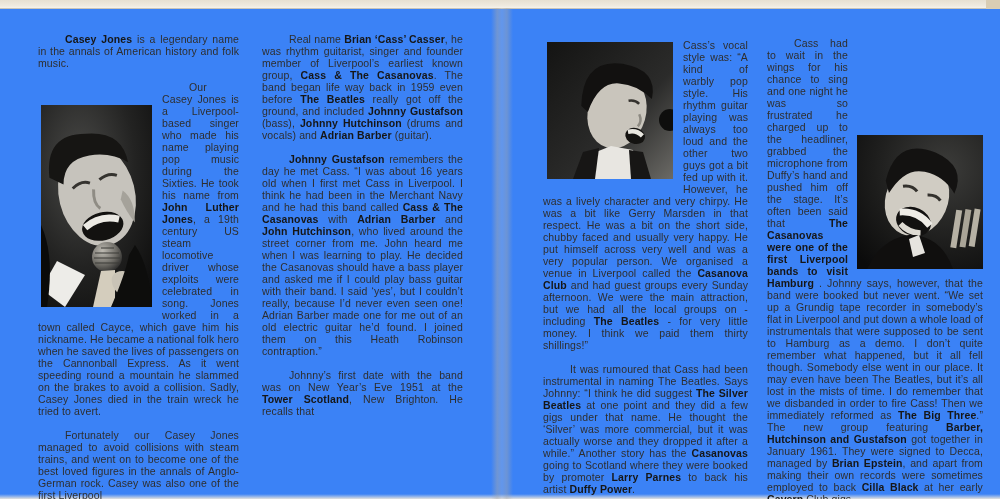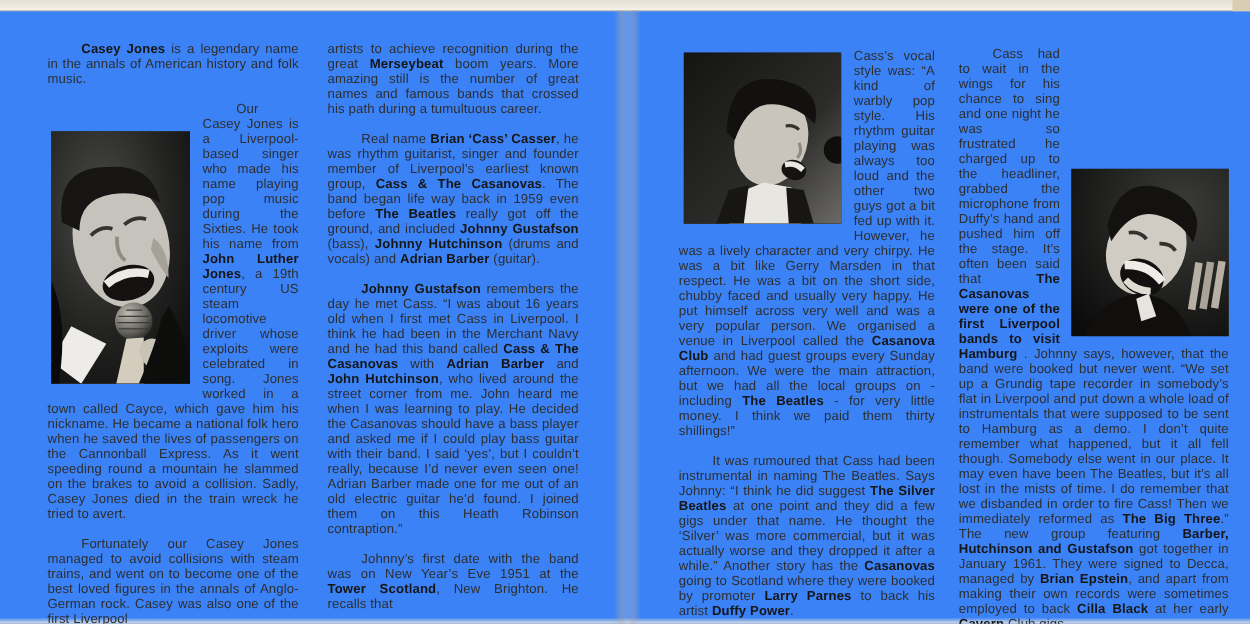--- a/index.html
+++ b/index.html
@@ -98,21 +98,20 @@
         <polygon points="16,156 44,170 24,202 0,184" fill="#edecE8"></polygon>
         <path d="M0 120 Q14 150 6 202 L0 202 Z" fill="#0a0a0a"></path>
         <path d="M94 140 Q108 160 111 202 L70 202 Q84 170 88 150 Z" fill="#0d0d0c"></path>
       </svg>
     </div>
     <p class="para indent"><span>Our Casey Jones is a Liverpool-based singer who made his name playing pop music during the Sixties. He took his name from </span><span class="b">John Luther Jones</span><span>, a 19th century US steam locomotive driver whose exploits were celebrated in song. Jones worked in a town called Cayce, which gave him his nickname. He became a national folk hero when he saved the lives of passengers on the Cannonball Express. As it went speeding round a mountain he slammed on the brakes to avoid a collision. Sadly, Casey Jones died in the train wreck he tried to avert.</span></p>
     <p class="para indent"><span>Fortunately our Casey Jones managed to avoid collisions with steam trains, and went on to become one of the best loved figures in the annals of Anglo-German rock. Casey was also one of the first Liverpool</span></p>
   </div>
 
   <div class="col" id="col2">
-    <p class="para"><span>artists to achieve recognition during the great </span><span class="b">Merseybeat</span><span> boom years. More amazing still is the number of great names and famous bands that crossed his path during a tumultuous career.</span></p>
     <p class="para indent"><span>Real name </span><span class="b">Brian ‘Cass’ Casser</span><span>, he was rhythm guitarist, singer and founder member of Liverpool’s earliest known group, </span><span class="b">Cass &amp; The Casanovas</span><span>. The band began life way back in 1959 even before </span><span class="b">The Beatles</span><span> really got off the ground, and included </span><span class="b">Johnny Gustafson</span><span> (bass), </span><span class="b">Johnny Hutchinson</span><span> (drums and vocals) and </span><span class="b">Adrian Barber</span><span> (guitar).</span></p>
     <p class="para indent"><span class="b">Johnny Gustafson</span><span> remembers the day he met Cass. “I was about 16 years old when I first met Cass in Liverpool. I think he had been in the Merchant Navy and he had this band called </span><span class="b">Cass &amp; The Casanovas</span><span> with </span><span class="b">Adrian Barber</span><span> and </span><span class="b">John Hutchinson</span><span>, who lived around the street corner from me. John heard me when I was learning to play. He decided the Casanovas should have a bass player and asked me if I could play bass guitar with their band. I said ‘yes’, but I couldn’t really, because I’d never even seen one! Adrian Barber made one for me out of an old electric guitar he’d found. I joined them on this Heath Robinson contraption.”</span></p>
     <p class="para indent"><span>Johnny’s first date with the band was on New Year’s Eve 1951 at the </span><span class="b">Tower Scotland</span><span>, New Brighton. He recalls that</span></p>
   </div>
 
   <div class="col" id="col3">
     <div class="photo" id="photo2">
       <svg width="126" height="137" viewBox="0 0 126 137" xmlns="http://www.w3.org/2000/svg">
         <defs>
           <linearGradient id="bg2" x1="0" y1="0" x2="1" y2="1">

